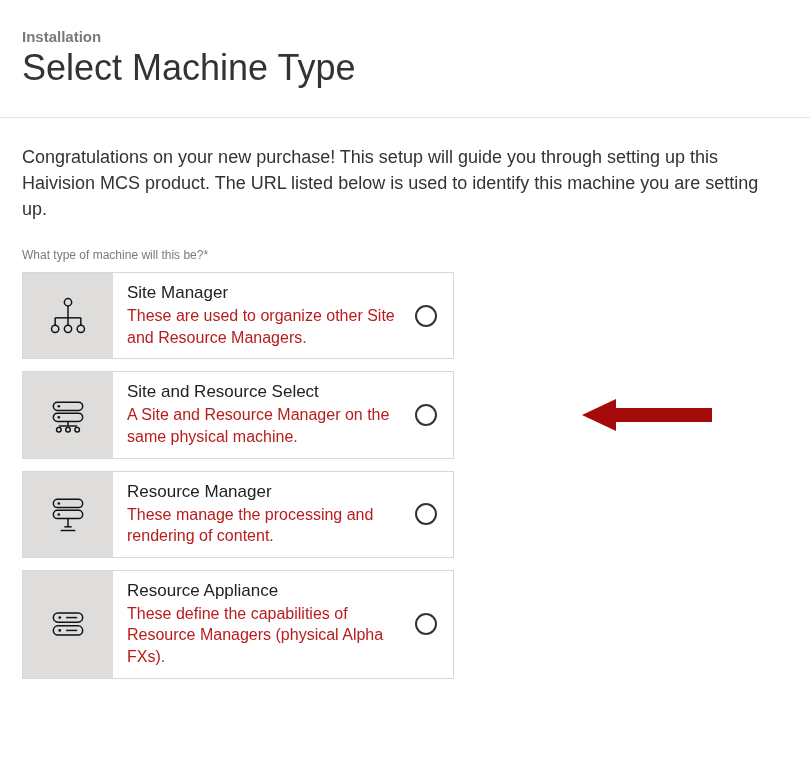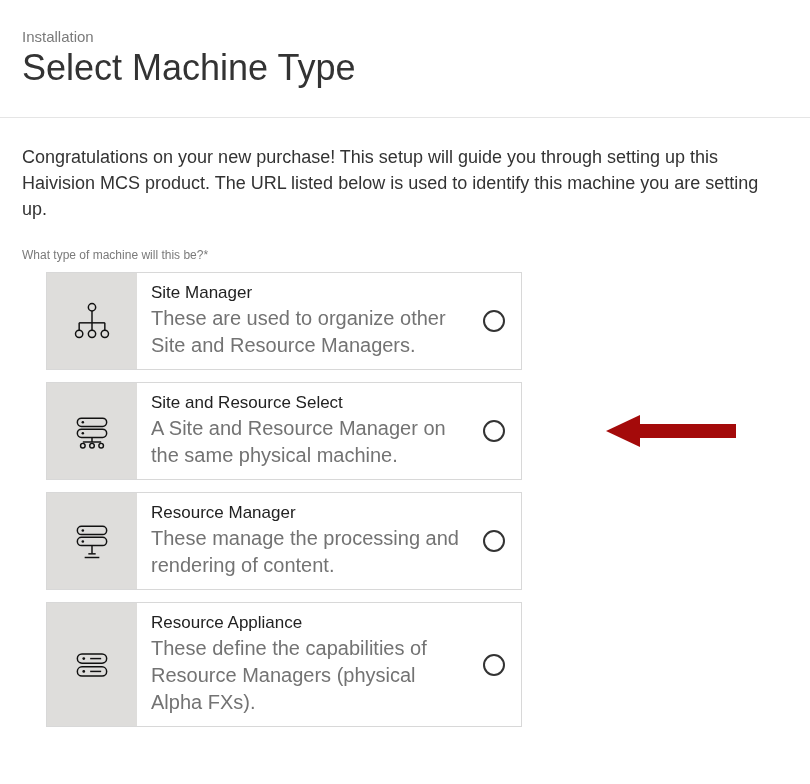--- a/index.html
+++ b/index.html
@@ -11,20 +11,21 @@
     background: #fff;
   }
   .page {
     width: 810px;
     padding: 28px 22px 22px 22px;
   }
   .breadcrumb {
     font-size: 15px;
     color: #7a7a7a;
     margin-bottom: 2px;
+    font-weight: bold;
   }
   .title {
     font-size: 36px;
     font-weight: 400;
     color: #333;
     margin: 0 0 28px 0;
   }
   .hr {
     border: none;
     border-top: 1px solid #e5e5e5;
@@ -39,22 +40,21 @@
   }
   .question {
     font-size: 12px;
     color: #7a7a7a;
     margin-bottom: 10px;
   }
   .options {
     display: flex;
     flex-direction: column;
     gap: 12px;
-    width: 476px;
-    margin-left: 24px;
+    width: 432px;
   }
   .option {
     display: flex;
     align-items: stretch;
     border: 1px solid #d8d8d8;
     background: #fff;
     cursor: pointer;
     position: relative;
     min-height: 86px;
   }
@@ -79,22 +79,22 @@
     display: flex;
     flex-direction: column;
     justify-content: center;
   }
   .option-title {
     font-size: 17px;
     color: #222;
     margin-bottom: 2px;
   }
   .option-desc {
-    font-size: 20px;
-    color: #737373;
+    font-size: 16px;
+    color: #b91c1c;
     line-height: 1.35;
   }
   .radio {
     position: absolute;
     right: 16px;
     top: 50%;
     transform: translateY(-50%);
     width: 22px;
     height: 22px;
     border: 2px solid #333;

